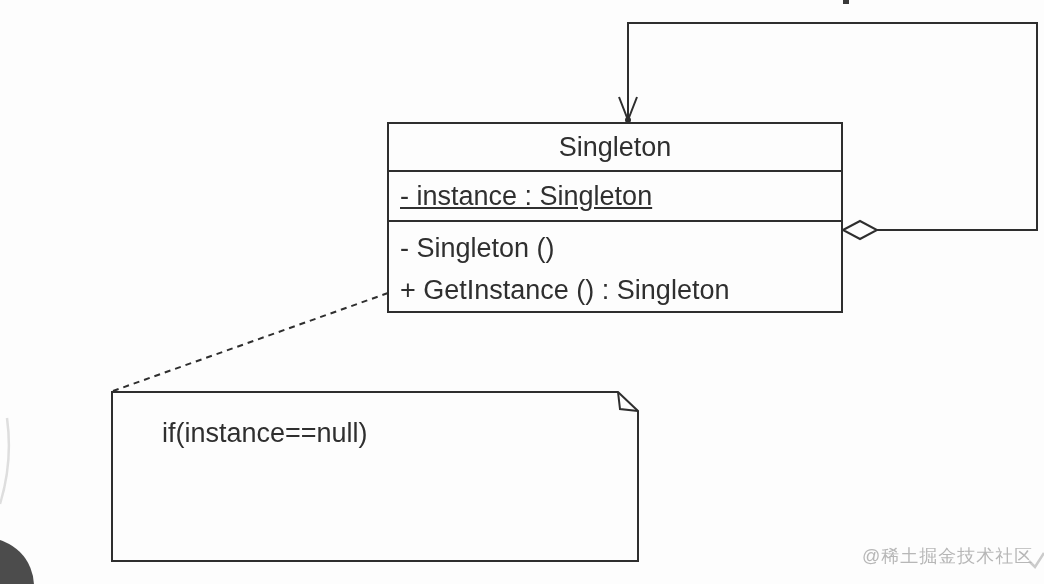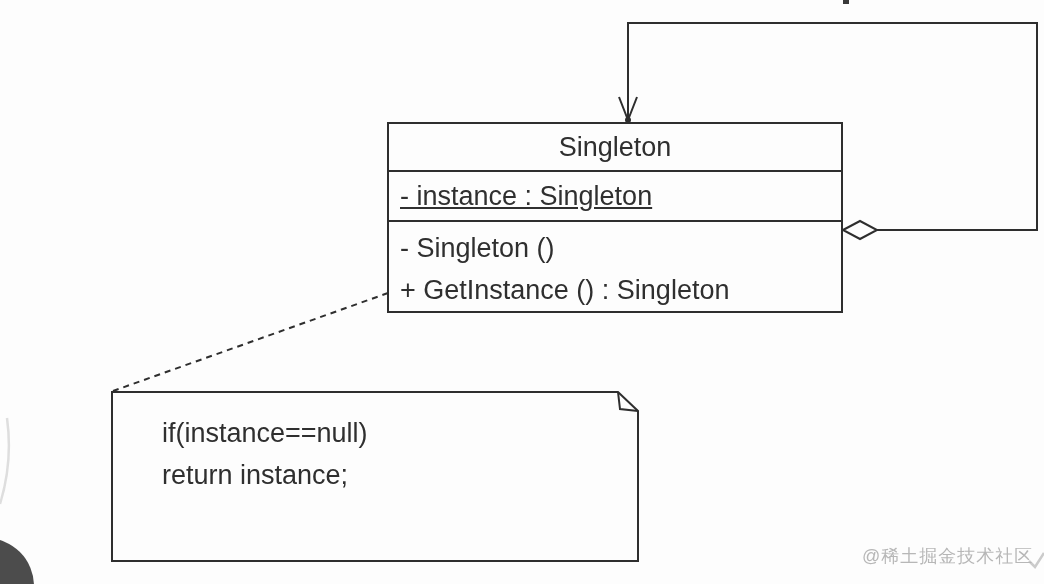--- a/index.html
+++ b/index.html
@@ -132,18 +132,17 @@
     </div>
     <div class="methods">
       <div class="member">- Singleton ()</div>
       <div class="member">+ GetInstance () : Singleton</div>
     </div>
   </div>
 
 
   <div class="note-text">
     <div class="code-line">if(instance==null)</div>
-    <div class="code-line">return instance;</div>
   </div>
 
   <div class="watermark">@稀土掘金技术社区</div>
 
 </div>
 
 </body></html>

